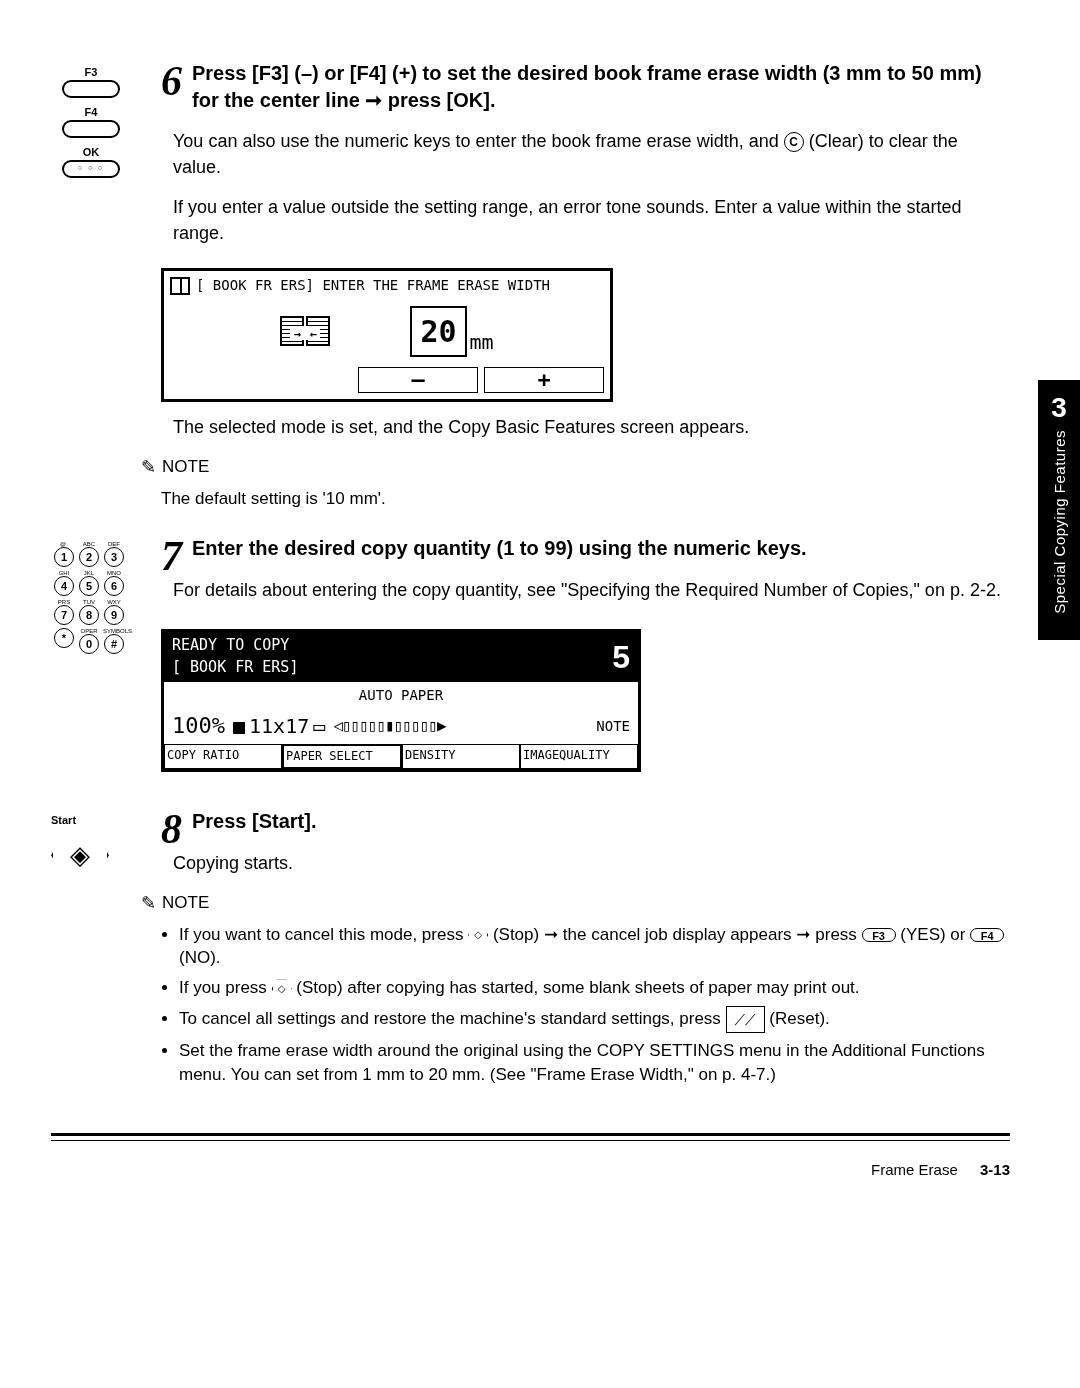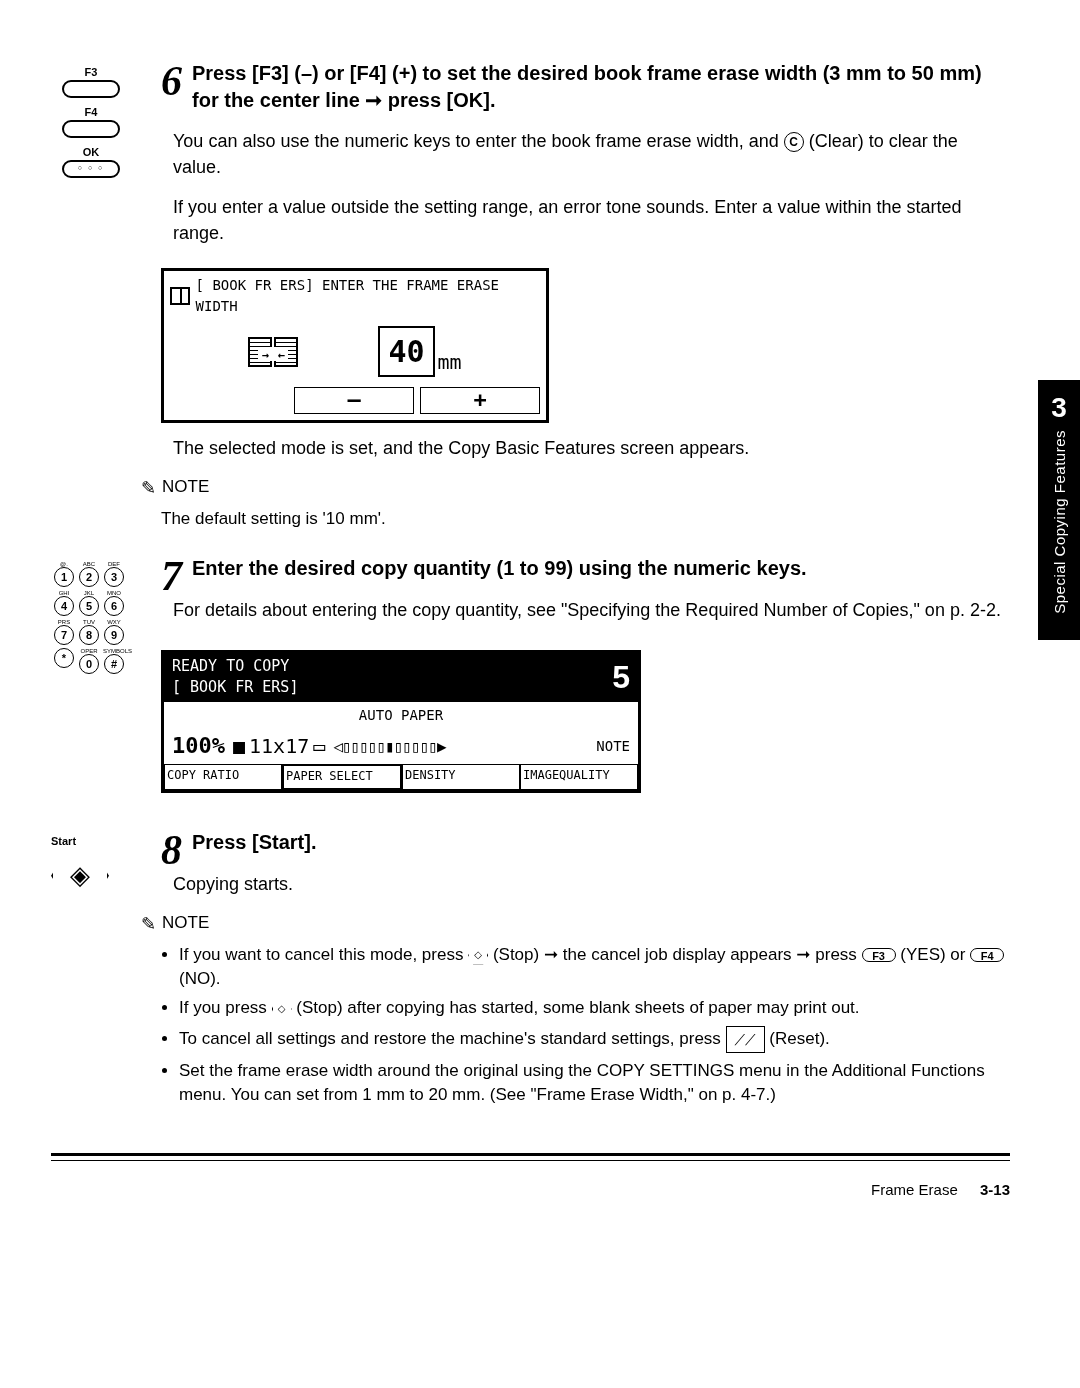--- a/index.html
+++ b/index.html
@@ -205,21 +205,21 @@
     text-align: center;
     font-size: 14px;
     padding: 3px 0;
   }
   .lcd2 .main {
     display: flex; align-items: center;
     padding: 2px 8px;
     gap: 8px;
     font-size: 18px;
   }
-  .lcd2 .main .pct { font-size: 22px; font-weight: bold; }
+  .lcd2 .main .pct { font-size: 22px; font-weight: normal; }
   .lcd2 .main .paper {
     font-size: 20px;
     display: flex; align-items: center; gap: 4px;
   }
   .lcd2 .main .density {
     flex: 1;
     font-size: 16px;
     letter-spacing: -1px;
   }
   .lcd2 .main .txt { font-size: 14px; margin-left: auto; }
@@ -368,36 +368,36 @@
         <div class="step-head">Press [F3] (–) or [F4] (+) to set the desired book frame erase width (3 mm to 50 mm) for the center line ➞ press [OK].</div>
       </div>
       <div class="step-body indent">
         <p>
           <span>You can also use the numeric keys to enter the book frame erase width, and </span>
           <span class="c-circle">C</span>
           <span> (Clear) to clear the value.</span>
         </p>
         <p>If you enter a value outside the setting range, an error tone sounds. Enter a value within the started range.</p>
 
-        <div class="lcd" style="width:388px;">
+        <div class="lcd" style="width:452px;">
           <div class="hdr">
             <span class="book-icon"></span>
             <span>[ BOOK FR ERS] ENTER THE FRAME ERASE WIDTH</span>
           </div>
           <div class="row2">
             <div class="pages">
               <div class="pg left">
                   <div class="arrow">→</div>
                 </div>
               <div class="pg right">
                   <div class="arrow">←</div>
                 </div>
             </div>
             <div>
-              <span class="valbox">40</span><span class="unit">mm</span>
+              <span class="valbox">20</span><span class="unit">mm</span>
             </div>
           </div>
           <div class="row3">
             <div class="cell">–</div>
             <div class="cell">+</div>
           </div>
         </div>
 
         <p>The selected mode is set, and the Copy Basic Features screen appears.</p>
 

